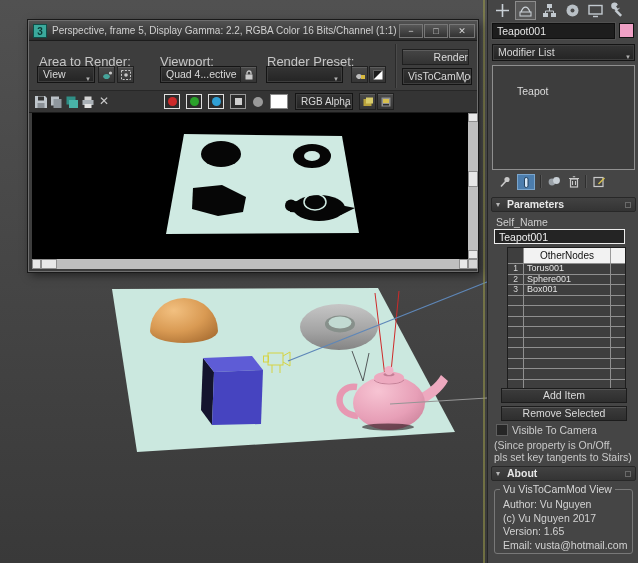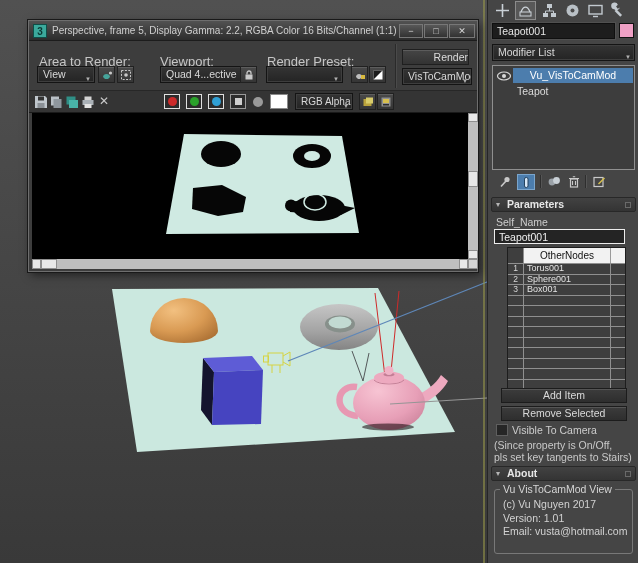--- a/index.html
+++ b/index.html
@@ -372,29 +372,20 @@
 
     <div class="namefield">Teapot001</div>
     <div class="colorswatch"></div>
 
     <div class="combo" style="left:4px; top:44px; width:143px;">
       <span>Modifier List</span>
       <span class="carrow">▼</span>
     </div>
 
     <div class="stackbox">
-      <div class="stackrow1">
-        <div class="eyecell">
-          <svg width="16" height="12" style="display:block; margin:2px auto;">
-              <ellipse cx="8" cy="6" rx="6.5" ry="4" fill="none" stroke="#d8d8d8" stroke-width="1.2"></ellipse>
-              <circle cx="8" cy="6" r="2" fill="#d8d8d8"></circle>
-            </svg>
-        </div>
-        <div class="modbar">Vu_VisToCamMod</div>
-      </div>
       <div class="stackrow2">Teapot</div>
     </div>
 
     <div class="stacktools">
       <div class="stool" style="left:8px;">
         <svg width="14" height="13">
             <circle cx="9" cy="4.5" r="2.6" fill="#c9c9c9"></circle>
             <path d="M8,6 L3,11.5" stroke="#c9c9c9" stroke-width="1.6"></path>
           </svg>
       </div>
@@ -515,19 +506,20 @@
 
     <div class="rollout" style="top:466px;">
       <span class="rarrow">▾</span>
       <span class="rtitle">About</span>
       <span class="rpin"></span>
     </div>
 
     <div class="groupbox">
       <div class="grouptitle">Vu VisToCamMod View</div>
       <div id="about-lines">
+          <div class="about-line">Author: Vu Nguyen</div>
           <div class="about-line">(c) Vu Nguyen 2017</div>
-          <div class="about-line">Version: 1.01</div>
+          <div class="about-line">Version: 1.65</div>
           <div class="about-line">Email: vusta@hotmail.com</div>
         </div>
     </div>
   </div>
 </div>
 
 </body></html>

